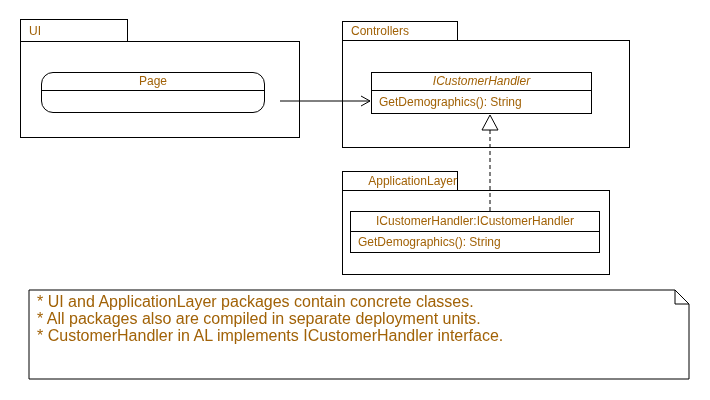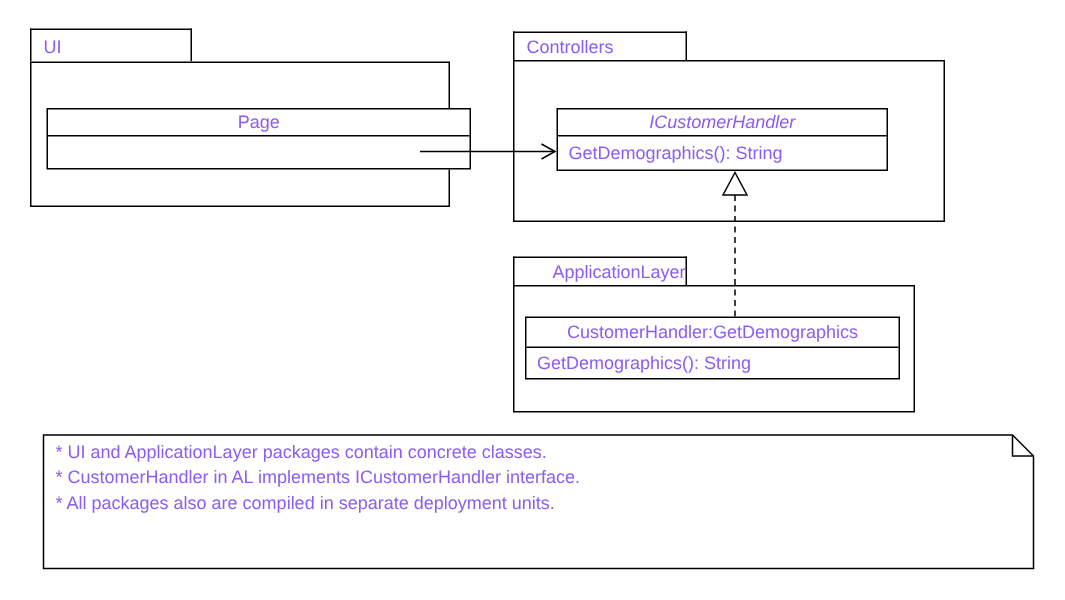--- a/index.html
+++ b/index.html
@@ -6,21 +6,21 @@
     margin: 0;
     padding: 0;
     background: #ffffff;
   }
   #canvas {
     position: relative;
     width: 710px;
     height: 400px;
     background: #ffffff;
     font-family: "Liberation Sans", sans-serif;
-    color: #8b5cf6;
+    color: #a16207;
     overflow: hidden;
   }
   .abs { position: absolute; box-sizing: border-box; }
 
   
   .pkg-tab {
     border: 1px solid #000;
     border-bottom: none;
     background: #fff;
     font-size: 12px;
@@ -51,21 +51,21 @@
   .cls-header.italic { font-style: italic; }
   .cls-row {
     padding-left: 7px;
     overflow: hidden;
     white-space: nowrap;
   }
 
   
   #ui-tab    { left: 20px;  top: 19px;  width: 108px; height: 22px; }
   #ui-body   { left: 20px;  top: 41px;  width: 280px; height: 97px; }
-  #page-cls  { left: 31px;  top: 72px;  width: 283px; height: 41px; }
+  #page-cls  { left: 41px;  top: 72px;  width: 224px; height: 41px; border-radius: 12px; }
   #page-hdr  { height: 17px; line-height: 16px; }
   #page-attr { height: 22px; line-height: 22px; padding-left: 4px; }
 
   #ctrl-tab  { left: 342px; top: 21px;  width: 116px; height: 19px; text-align: right; }
   #ctrl-body { left: 342px; top: 40px;  width: 288px; height: 108px; }
   #ich-cls   { left: 371px; top: 72px;  width: 221px; height: 42px; }
   #ich-hdr   { height: 17px; line-height: 16px; }
   #ich-meth  { height: 23px; line-height: 23px; }
 
   #al-tab    { left: 342px; top: 171px; width: 116px; height: 19px; justify-content: flex-end; }
@@ -77,21 +77,21 @@
   #overlay {
     position: absolute;
     left: 0; top: 0;
     width: 710px; height: 400px;
     z-index: 3;
     pointer-events: none;
   }
 
   #note-text {
     left: 37px; top: 293px; width: 645px;
-    font-size: 12px;
+    font-size: 16px;
     line-height: 17px;
     z-index: 4;
     white-space: nowrap;
   }
 </style>
 </head>
 <body>
 
 <div id="canvas">
 
@@ -113,35 +113,35 @@
     <div class="cls-header italic" id="ich-hdr">ICustomerHandler</div>
     <div class="cls-row" id="ich-meth">GetDemographics(): String</div>
   </div>
 
   <div class="abs pkg-tab" id="al-tab">
     <span>ApplicationLayer</span>
   </div>
   <div class="abs pkg-body" id="al-body"></div>
 
   <div class="abs cls" id="ch-cls">
-    <div class="cls-header" id="ch-hdr">CustomerHandler:GetDemographics</div>
+    <div class="cls-header" id="ch-hdr">ICustomerHandler:ICustomerHandler</div>
     <div class="cls-row" id="ch-meth">GetDemographics(): String</div>
   </div>
 
   <svg id="overlay" viewBox="0 0 710 400" xmlns="http://www.w3.org/2000/svg">
 
     <polygon points="29,290 675,290 689,304 689,379 29,379" fill="#ffffff" stroke="#000000" stroke-width="1"></polygon>
     <polyline points="675,290 675,304 689,304" fill="none" stroke="#000000" stroke-width="1"></polyline>
 
     <line x1="280" y1="101" x2="370" y2="101" stroke="#000000" stroke-width="1"></line>
     <polyline points="361,96 370,101 361,106" fill="none" stroke="#000000" stroke-width="1"></polyline>
 
     <polygon points="490,115 482,130 498,130" fill="#ffffff" stroke="#000000" stroke-width="1"></polygon>
     <line x1="490" y1="130" x2="490" y2="211" stroke="#000000" stroke-width="1" stroke-dasharray="4 3"></line>
   </svg>
 
   <div class="abs" id="note-text">
     <div>* UI and ApplicationLayer packages contain concrete classes.</div>
+    <div>* All packages also are compiled in separate deployment units.</div>
     <div>* CustomerHandler in AL implements ICustomerHandler interface.</div>
-    <div>* All packages also are compiled in separate deployment units.</div>
   </div>
 
 </div>
 
 </body></html>

